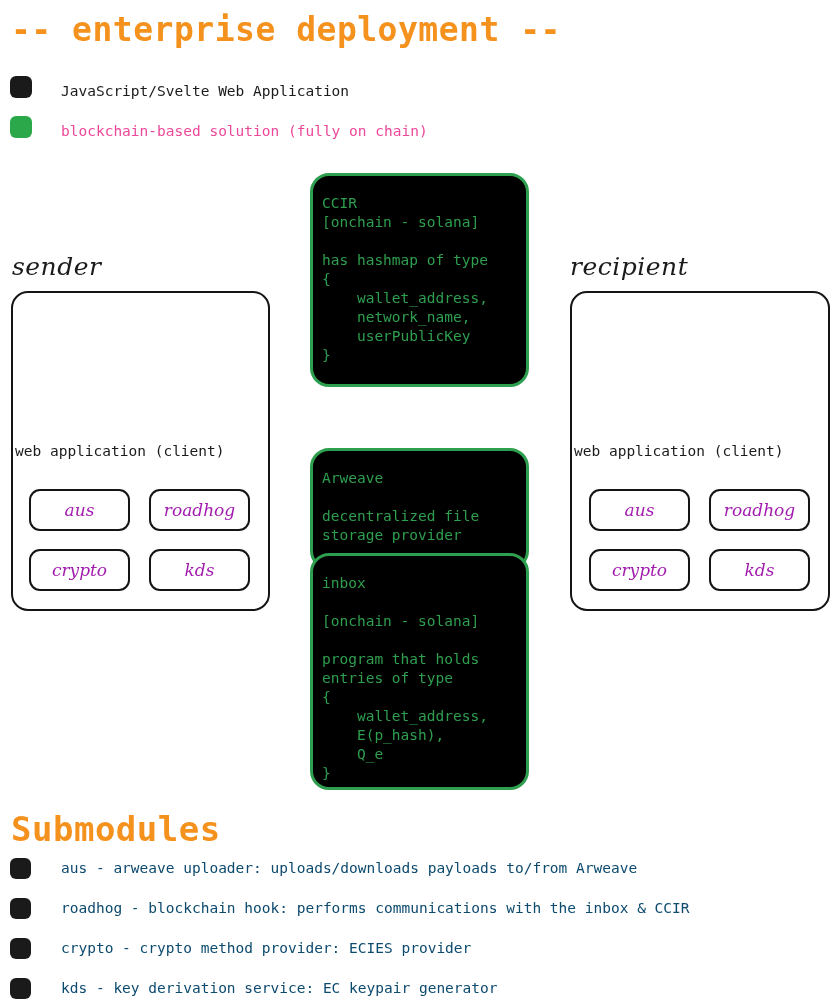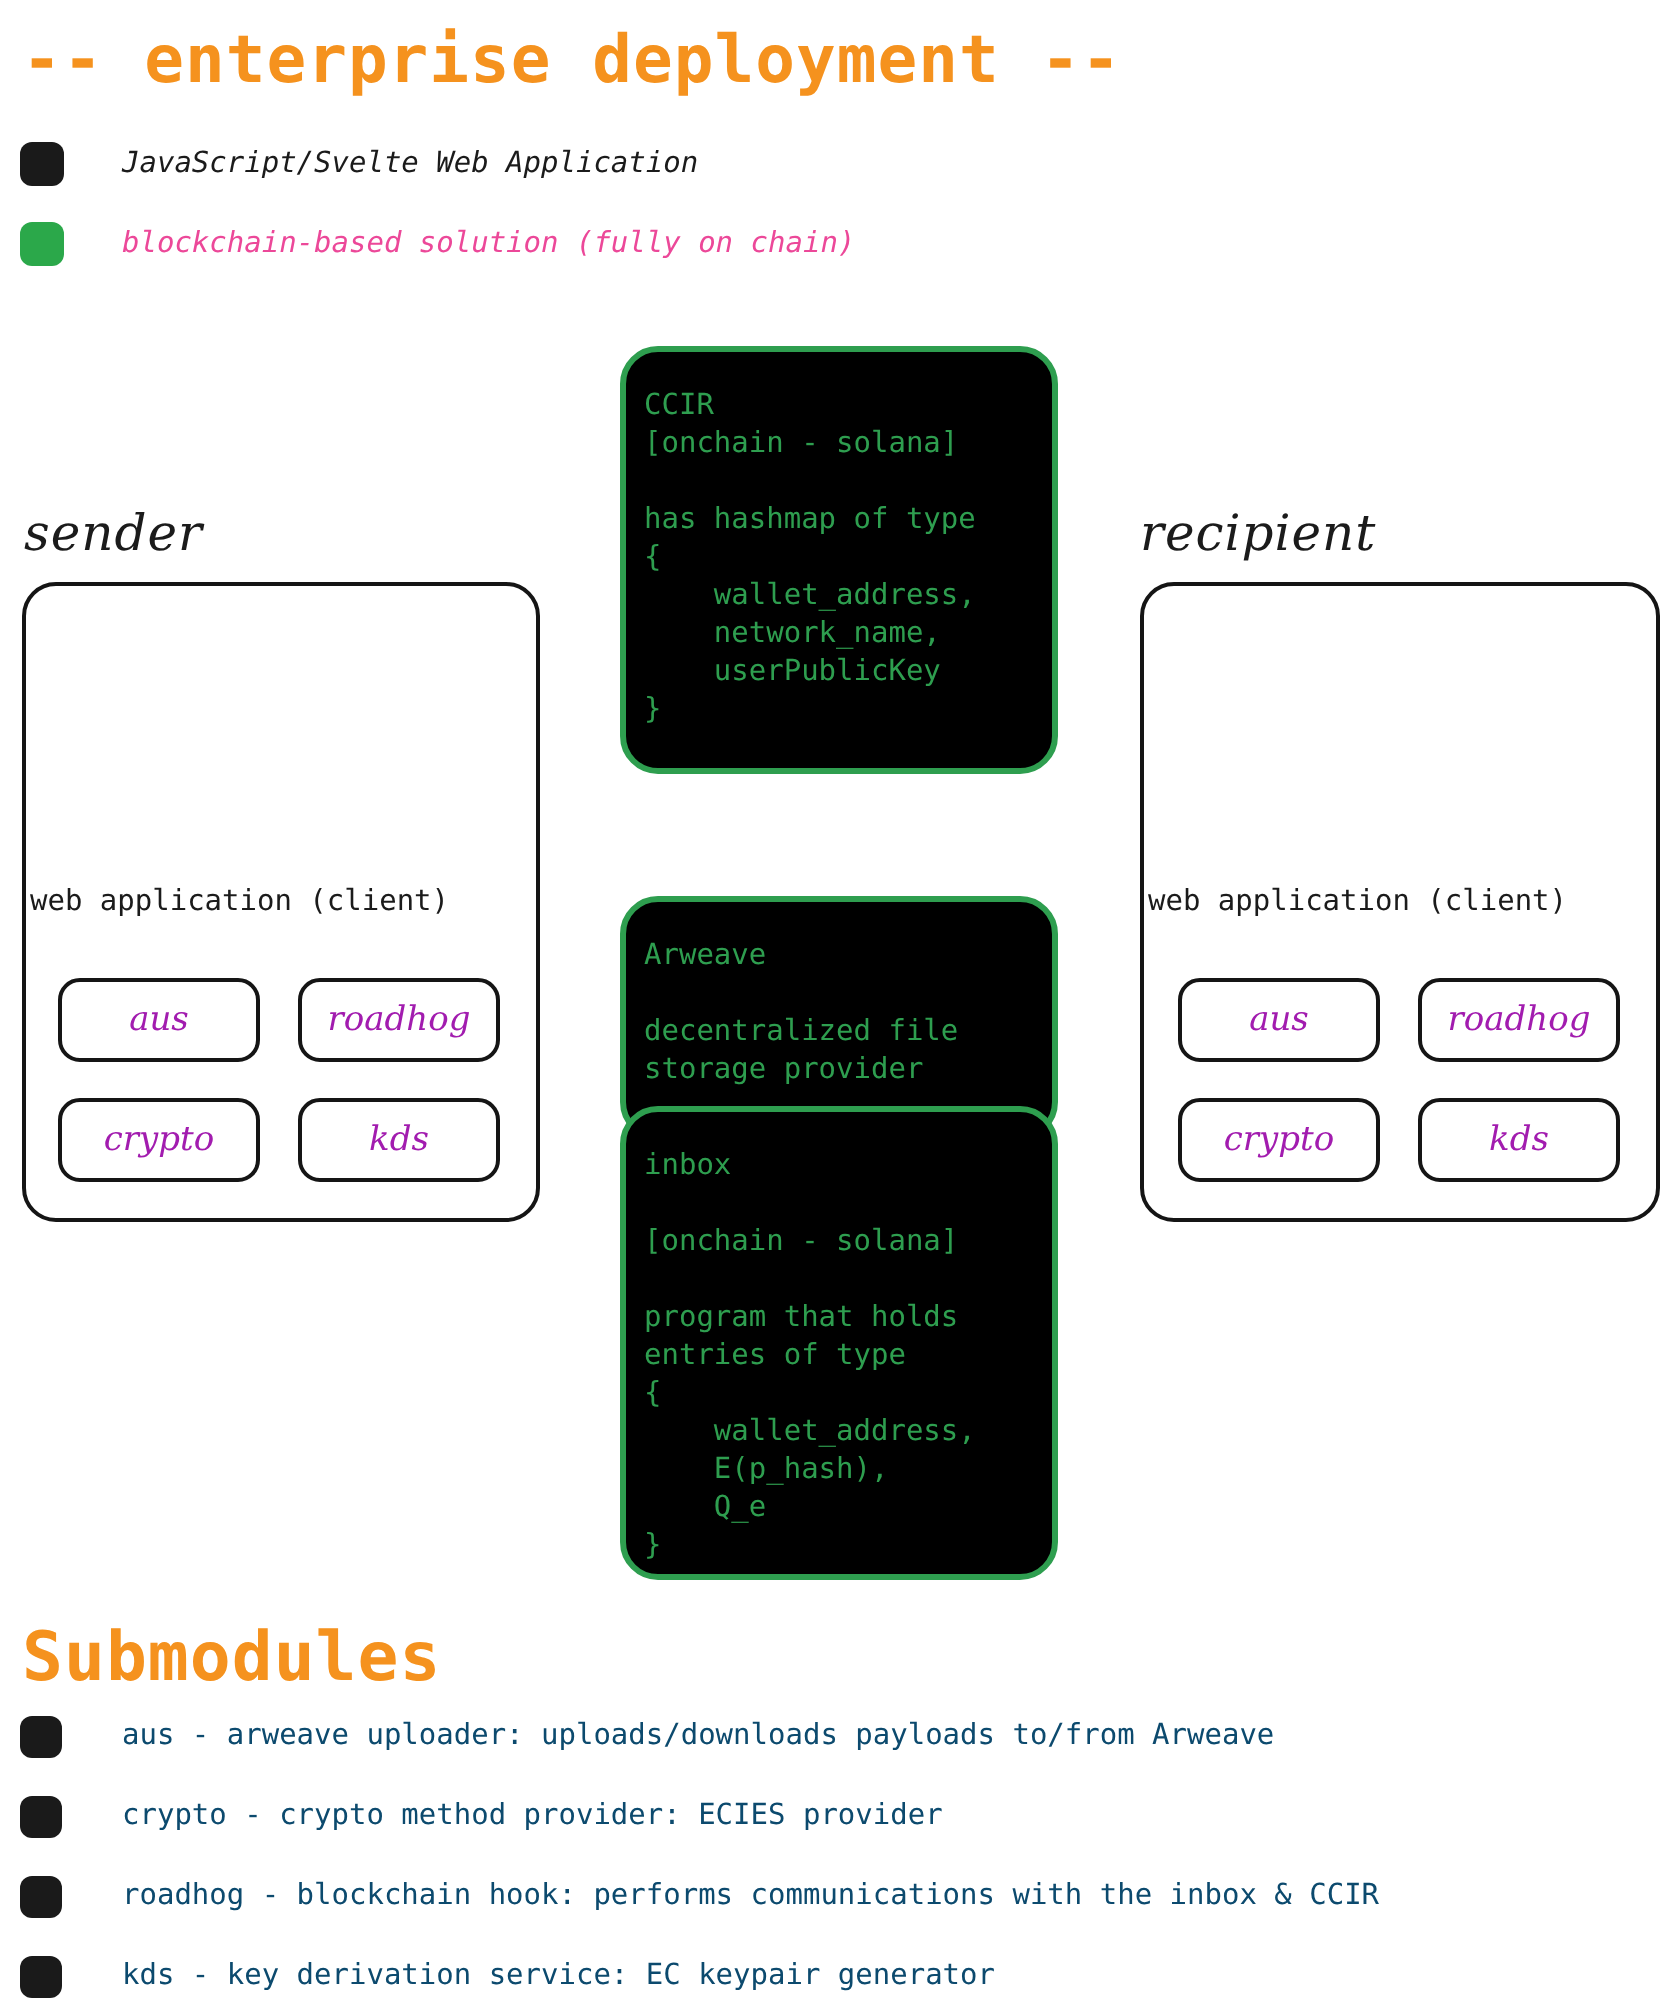--- a/index.html
+++ b/index.html
@@ -38,24 +38,23 @@
 
   
   .legend {
     position: absolute;
     left: 10px;
     top: 66px;
     width: 700px;
   }
   .legend-row {
     display: flex;
-    align-items: center;
+    align-items: flex-end;
     height: 32px;
     margin-bottom: 8px;
-    font-style: italic;
   }
   .legend-swatch {
     width: 22px;
     height: 22px;
     border-radius: 6px;
     flex: 0 0 auto;
   }
   .legend-label {
     margin-left: 29px;
     font-size: 14.5px;
@@ -256,25 +255,25 @@
 
   <div id="submodules-heading">Submodules</div>
 
   <div id="submodules-list">
     <div class="submodule-row">
       <span class="submodule-bullet"></span>
       <span class="submodule-text">aus - arweave uploader: uploads/downloads payloads to/from Arweave</span>
     </div>
     <div class="submodule-row">
       <span class="submodule-bullet"></span>
+      <span class="submodule-text">roadhog - blockchain hook: performs communications with the inbox &amp; CCIR</span>
+    </div>
+    <div class="submodule-row">
+      <span class="submodule-bullet"></span>
       <span class="submodule-text">crypto - crypto method provider: ECIES provider</span>
     </div>
     <div class="submodule-row">
       <span class="submodule-bullet"></span>
-      <span class="submodule-text">roadhog - blockchain hook: performs communications with the inbox &amp; CCIR</span>
-    </div>
-    <div class="submodule-row">
-      <span class="submodule-bullet"></span>
       <span class="submodule-text">kds - key derivation service: EC keypair generator</span>
     </div>
   </div>
 
 </div>
 
 </body></html>

